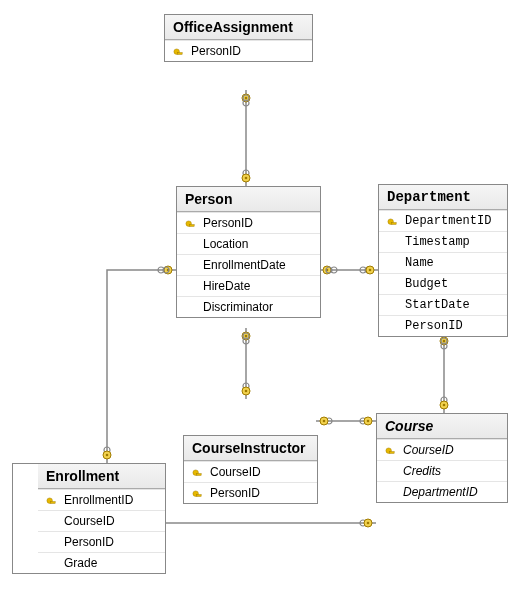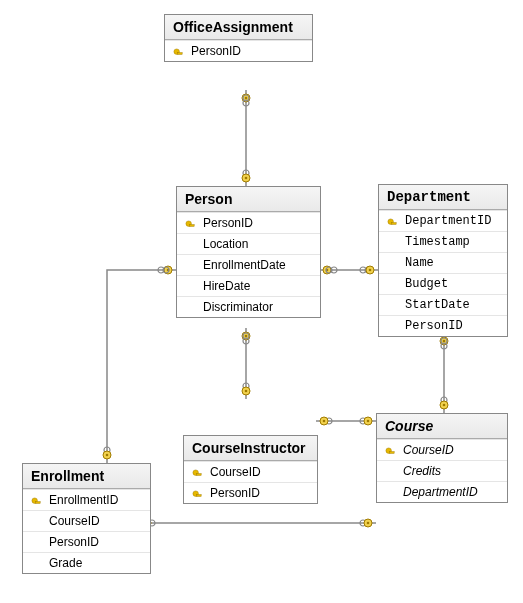--- a/index.html
+++ b/index.html
@@ -233,21 +233,21 @@
   <div class="row">
         <span class="keycell"></span>
         <span class="field">Credits</span>
       </div>
   <div class="row">
         <span class="keycell"></span>
         <span class="field">DepartmentID</span>
       </div>
 </div>
 
-<div class="table" style="left:22px; top:463px; width:127px;">
+<div class="table" style="left:12px; top:463px; width:127px;padding-left:25px;">
   <div class="title">Enrollment</div>
   <div class="row">
     <span class="keycell">
           <svg viewBox="0 0 12 12">
             <circle class="key-icon" cx="4" cy="4" r="3"></circle>
             <rect class="key-icon" x="5" y="5" width="5" height="2"></rect>
           </svg>
         </span>
     <span class="field">EnrollmentID</span>
   </div>

